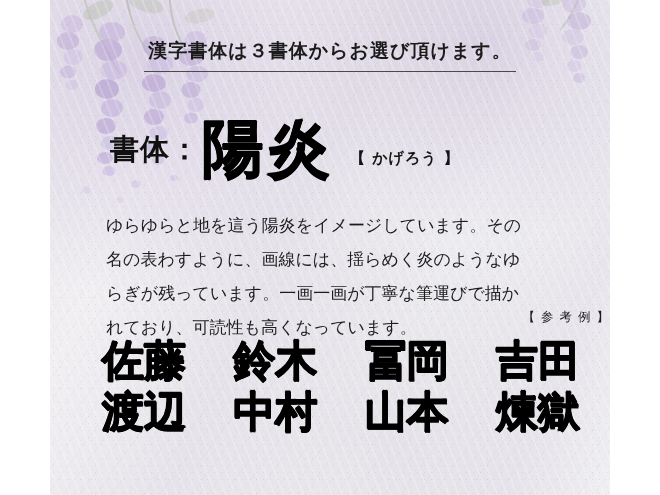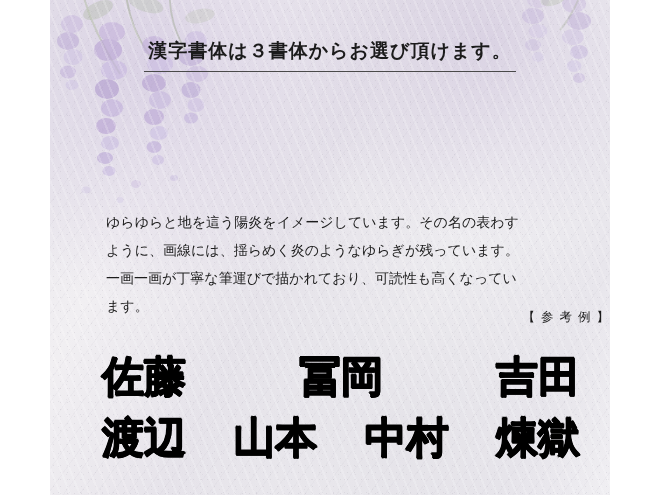--- a/index.html
+++ b/index.html
@@ -155,21 +155,21 @@
     white-space: nowrap;
   }
 
   
   .description {
     position: absolute;
     left: 56px;
     width: 420px;
     top: 208px;
     font-family: "DejaVu Sans", "Liberation Sans", sans-serif;
-    font-size: 14px;
+    font-size: 17px;
     line-height: 2.0;
     color: #1c1c1c;
     text-align: left;
   }
 
   
   .samples-label-wrap {
     position: absolute;
     left: 0;
     right: 0;
@@ -190,21 +190,20 @@
     position: absolute;
     left: 52px;
     right: 30px;
     top: 338px;
   }
   .sample-row {
     display: flex;
     justify-content: space-between;
     align-items: center;
     margin-bottom: 6px;
-    margin-top: 16px;
   }
   .sample-cell {
     font-family: "DejaVu Serif", "Liberation Serif", serif;
     font-size: 42px;
     font-weight: 700;
     color: #000000;
     letter-spacing: 0px;
     line-height: 1.08;
     white-space: nowrap;
     text-shadow:
@@ -302,36 +301,42 @@
         <ellipse cx="60" cy="8" rx="14" ry="7" fill="#9fae8b" transform="rotate(20 60 8)"></ellipse>
       </g>
     </svg>
 
     <div class="content">
 
       <div class="heading">
         <span class="heading-text">漢字書体は３書体からお選び頂けます。</span>
       </div>
 
+      <div class="name-row">
+        <span class="name-label">書体：</span>
+        <span class="name-main">陽炎</span>
+        <span class="name-reading">【 かげろう 】</span>
+      </div>
 
       <div class="description">ゆらゆらと地を這う陽炎をイメージしています。その名の表わすように、画線には、揺らめく炎のようなゆらぎが残っています。一画一画が丁寧な筆運びで描かれており、可読性も高くなっています。</div>
 
       <div class="samples-label-wrap">
         <span class="samples-label">【 参 考 例 】</span>
       </div>
 
       <div class="samples">
         <div class="sample-row">
           <span class="sample-cell">佐藤</span>
+          <span class="sample-cell">鈴木</span>
           <span class="sample-cell">冨岡</span>
           <span class="sample-cell">吉田</span>
         </div>
         <div class="sample-row">
           <span class="sample-cell">渡辺</span>
+          <span class="sample-cell">中村</span>
           <span class="sample-cell">山本</span>
-          <span class="sample-cell">中村</span>
           <span class="sample-cell">煉獄</span>
         </div>
       </div>
 
     </div>
   </div>
 </div>
 
 </body></html>

